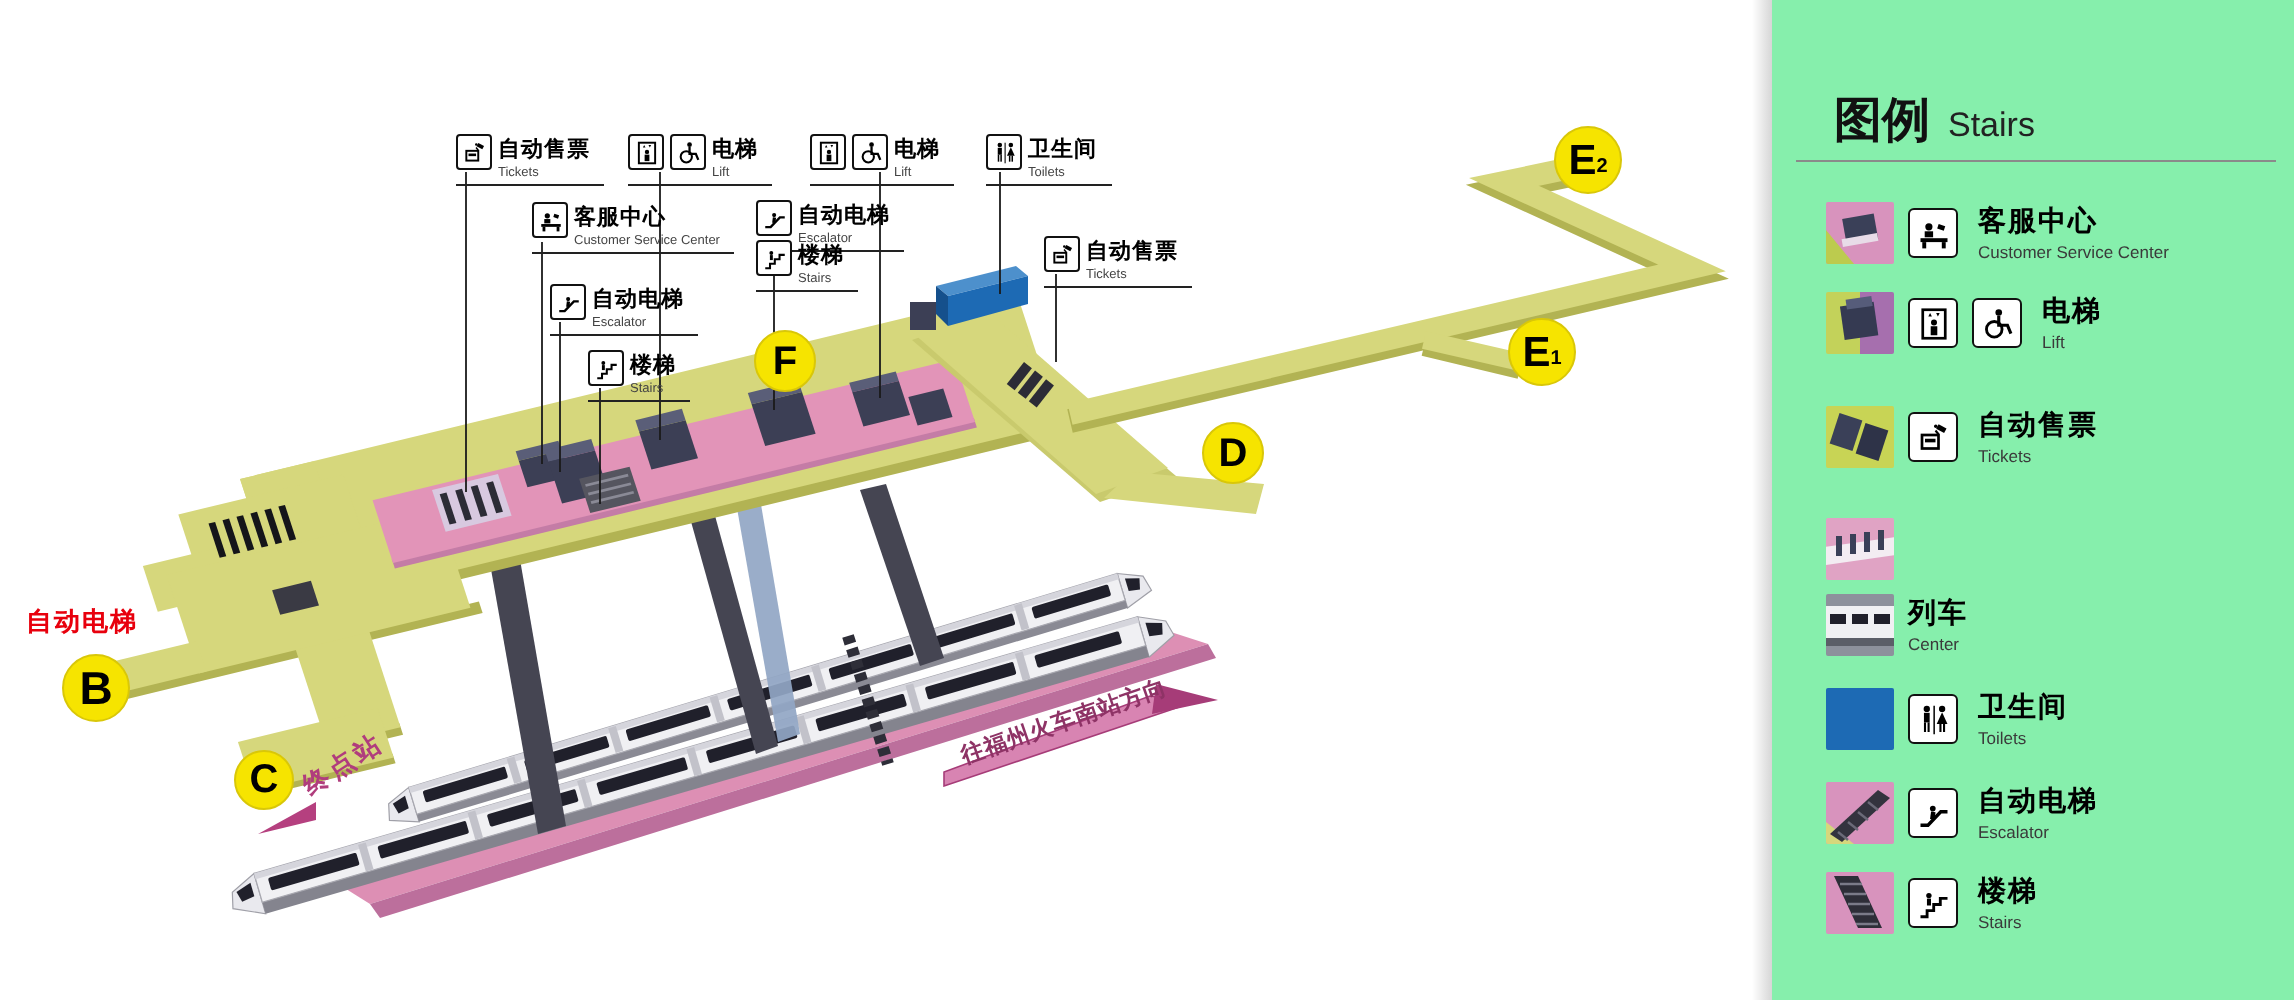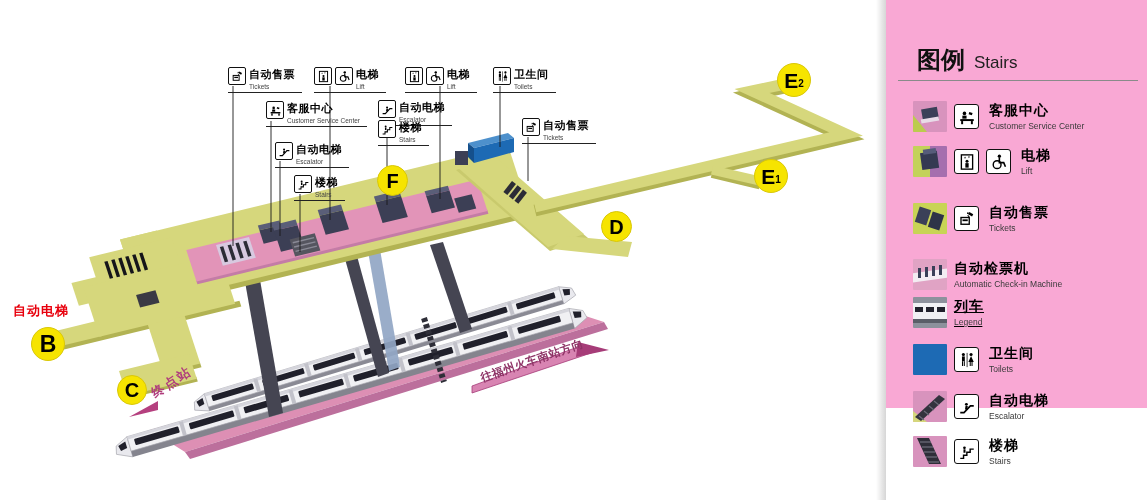--- a/index.html
+++ b/index.html
@@ -28,21 +28,21 @@
   .notice-red{position:absolute;left:13px;top:302px;color:#e8000d;font-size:13px;font-weight:bold;
               letter-spacing:1px;z-index:6;}
   .terminus{position:absolute;left:148px;top:387px;color:#b03d7d;font-size:13px;font-weight:bold;
             letter-spacing:2px;transform:rotate(-33deg);transform-origin:left top;z-index:6;}
   .direction{position:absolute;left:481px;top:371px;color:#8e3366;font-size:11.5px;font-weight:bold;
              letter-spacing:.5px;transform:rotate(-19deg);transform-origin:left center;z-index:6;white-space:nowrap;}
 
   
   .panel-edge{position:absolute;left:876px;top:0;width:10px;height:500px;
               background:linear-gradient(to right,rgba(0,0,0,0),rgba(0,0,0,.16));z-index:7;}
-  #legend{position:absolute;left:886px;top:0;width:261px;height:408px;background:#f9a8d4;z-index:8;}
+  #legend{position:absolute;left:886px;top:0;width:261px;height:500px;background:#86efac;z-index:8;}
   .lg-title{position:absolute;left:31px;top:44px;display:flex;align-items:baseline;gap:9px;}
   .lg-title b{font-size:24px;color:#111;font-weight:bold;}
   .lg-title span{font-size:17px;color:#222;}
   .lg-rule{position:absolute;left:12px;top:80px;width:240px;height:0;border-top:1.4px solid #8a8a8a;}
   .lg-row{position:absolute;left:27px;display:flex;align-items:center;gap:7px;}
   .lg-thumb{width:34px;height:31px;flex:0 0 auto;border-radius:1px;overflow:hidden;}
   .lg-icon{width:23px;height:23px;border:1.6px solid #111;border-radius:3px;background:#fff;
            display:flex;align-items:center;justify-content:center;flex:0 0 auto;}
   .lg-icon svg{width:18px;height:18px;}
   .lg-txt{display:flex;flex-direction:column;margin-left:3px;}
@@ -499,42 +499,38 @@
             <rect width="34" height="31" fill="#e0a3c4"></rect>
             <rect x="-2" y="12" width="40" height="9" fill="#f3ecf2" transform="rotate(-8 17 16)"></rect>
             <g fill="#3a4058">
               <rect x="5" y="9" width="3" height="10"></rect>
               <rect x="12" y="8" width="3" height="10"></rect>
               <rect x="19" y="7" width="3" height="10"></rect>
               <rect x="26" y="6" width="3" height="10"></rect>
             </g>
           </svg>
     </span>
-    <span class="lg-txt" style="margin-left:0;">
-          <b>自动检票机</b>
-          <i>Automatic Check-in Machine</i>
-        </span>
-  </div>
-
-  <div class="lg-row" style="top:297px;text-decoration:underline;">
+  </div>
+
+  <div class="lg-row" style="top:297px;">
     <span class="lg-thumb">
       <svg width="34" height="31">
             <rect width="34" height="31" fill="#8d919c"></rect>
             <rect x="0" y="6" width="34" height="16" fill="#f0f0f3"></rect>
             <g fill="#20202b">
               <rect x="2" y="10" width="8" height="5"></rect>
               <rect x="13" y="10" width="8" height="5"></rect>
               <rect x="24" y="10" width="8" height="5"></rect>
             </g>
             <rect x="0" y="22" width="34" height="4" fill="#5b5e68"></rect>
           </svg>
     </span>
     <span class="lg-txt" style="margin-left:0;">
           <b>列车</b>
-          <i>Legend</i>
+          <i>Center</i>
         </span>
   </div>
 
   <div class="lg-row" style="top:344px;">
     <span class="lg-thumb">
       <svg width="34" height="31">
             <rect width="34" height="31" fill="#1d6ab4"></rect>
           </svg>
     </span>
     <span class="lg-icon">

